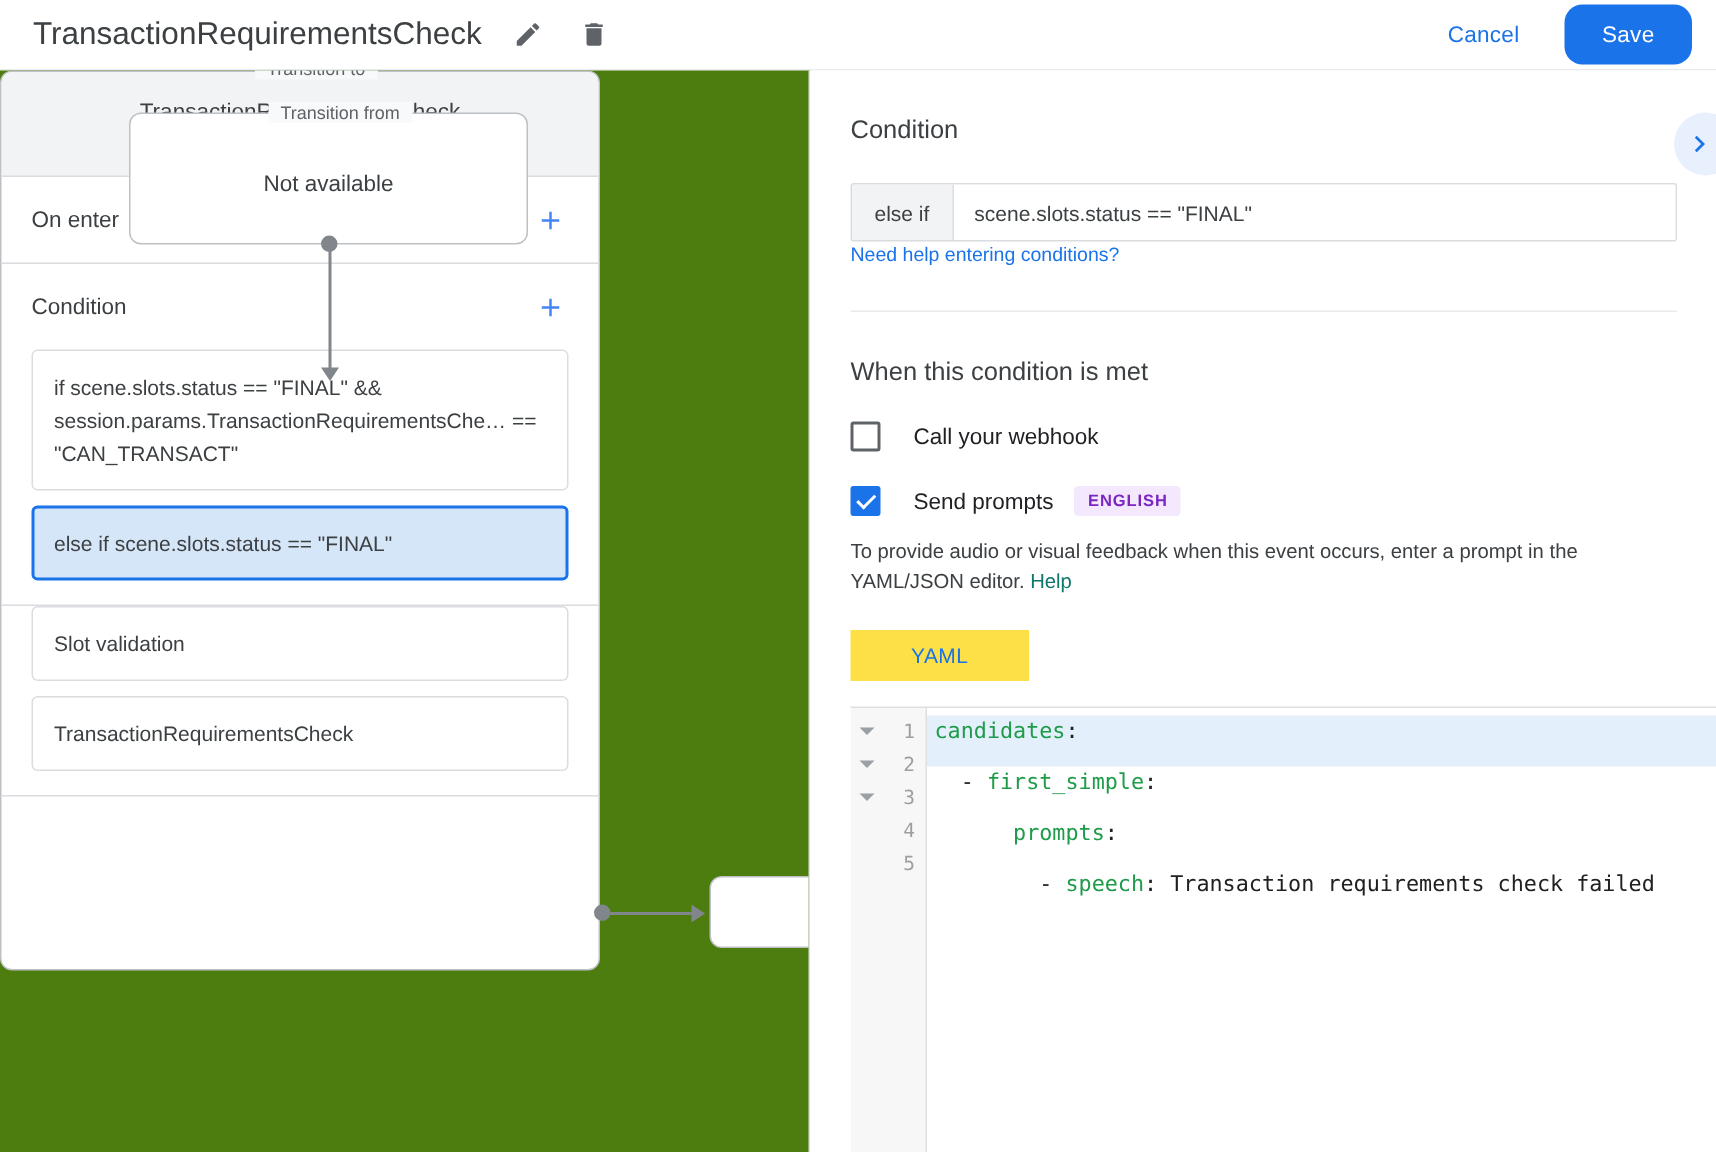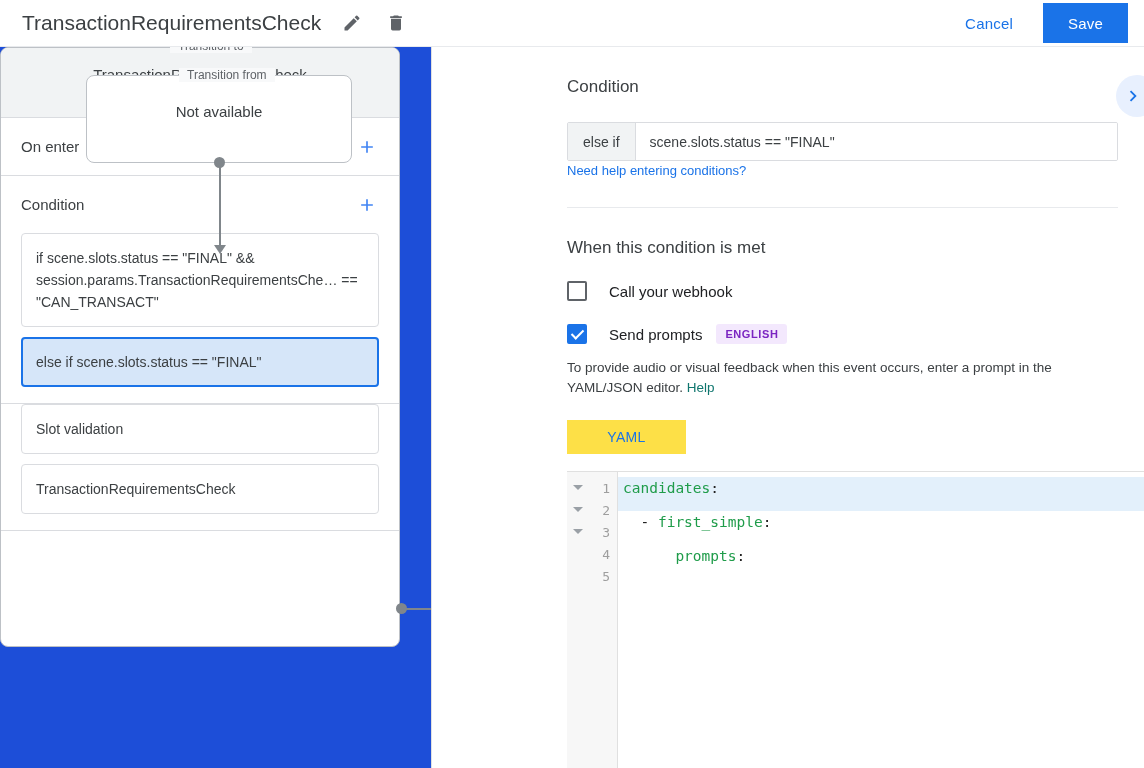--- a/index.html
+++ b/index.html
@@ -49,36 +49,36 @@
     padding: 8px 12px;
     cursor: pointer;
     letter-spacing: .2px;
   }
   .save-btn {
     background: #1a73e8;
     color: #ffffff;
     font-size: 15px;
     font-weight: 500;
     border: none;
-    border-radius: 0;
+    border-radius: 12px;
     height: 40px;
     padding: 0 25px;
     margin-left: 18px;
     margin-right: 16px;
     cursor: pointer;
     letter-spacing: .2px;
     font-family: "Liberation Sans", sans-serif;
   }
 
   
   .canvas {
     position: absolute;
     top: 47px; left: 0;
-    width: 432px; height: 721px;
-    background: #1d4ed8;
+    width: 540px; height: 721px;
+    background: #4d7c0f;
     border-right: 1px solid #e0e0e0;
     overflow: hidden;
   }
 
   
   .fs {
     position: absolute;
     border: 1px solid #bdc1c6;
     border-radius: 8px;
     background: #ffffff;
@@ -94,21 +94,21 @@
   }
 
   
   #transition-from {
     left: 86px; top: 28px;
     width: 266px; height: 88px;
   }
   #transition-from .fs-legend { left: 92px; }
   #transition-from-value {
     position: absolute;
-    left: 0; right: 0; top: 27px;
+    left: 0; right: 0; top: 38px;
     text-align: center;
     font-size: 15px;
     color: #3c4043;
   }
 
   
   .conn-dot {
     position: absolute;
     width: 11px; height: 11px;
     border-radius: 50%;
@@ -541,16 +541,17 @@
           <span>4</span>
         </div>
       <div class="gln">
           <span>5</span>
         </div>
     </div>
     <div class="code" id="code-body">
         <div class="cline hl"><span class="k">candidates</span>:</div>
         <div class="cline">  - <span class="k">first_simple</span>:</div>
         <div class="cline">      <span class="k">prompts</span>:</div>
+        <div class="cline">        - <span class="k">speech</span>: Transaction requirements check failed</div>
         <div class="cline"></div>
       </div>
   </div>
 </div>
 
 </body></html>

